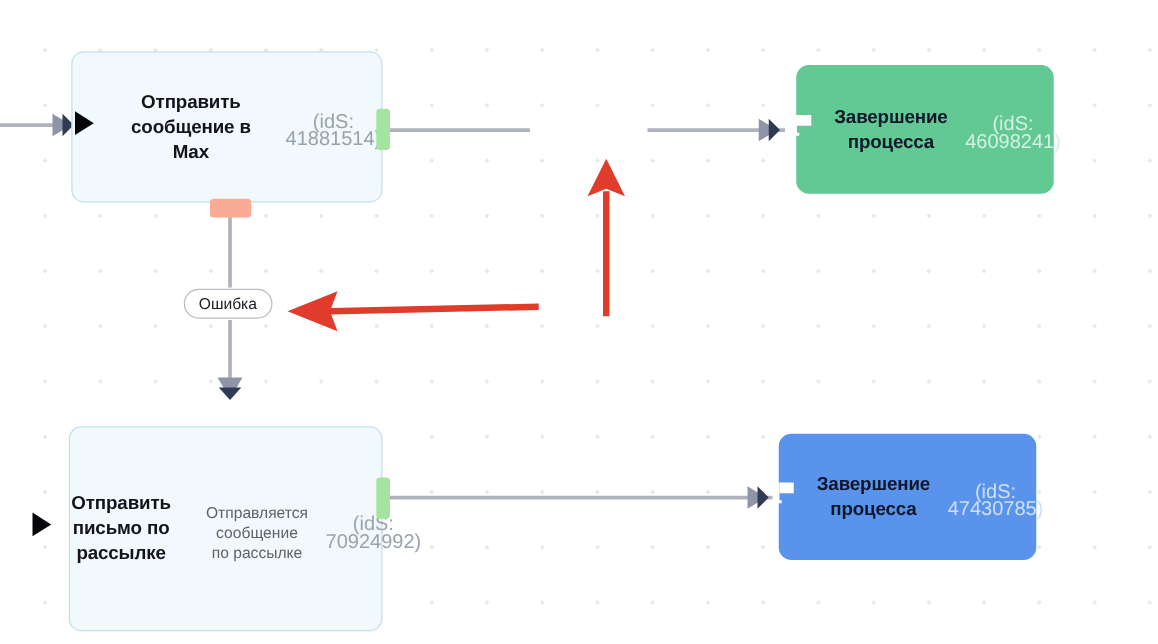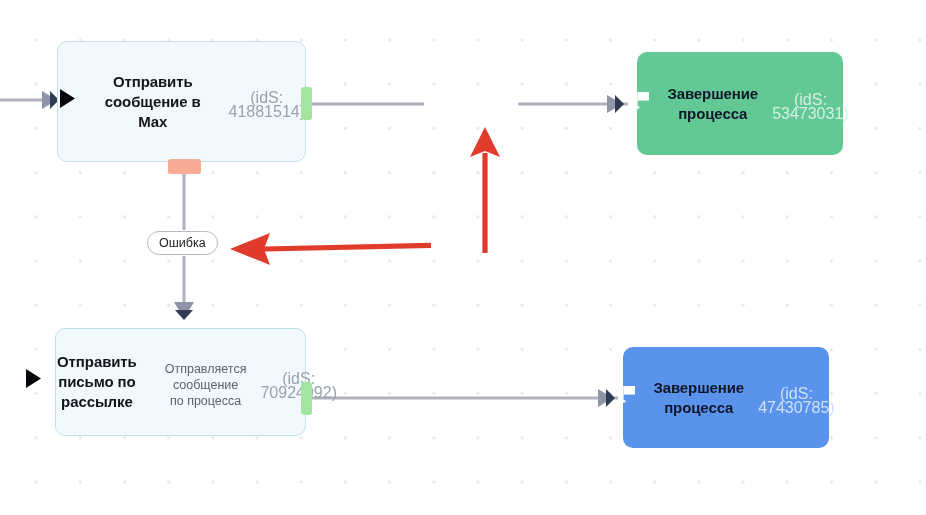--- a/index.html
+++ b/index.html
@@ -173,42 +173,42 @@
       <svg width="19" height="21" viewBox="0 0 19 21" aria-hidden="true">
         <path d="M2,1 L17,10.5 L2,20 Z" fill="#06060a"></path>
       </svg>
     </span>
     <div class="node-title">Отправить сообщение в Max</div>
     <div class="node-id">(idS: 41881514)</div>
   </div>
   <div class="port port-right" style="left:301px; top:87px;"></div>
   <div class="port port-bottom" style="left:168px; top:159px;"></div>
 
-  <div class="node node-action" style="left:55px; top:328px; width:251px; height:108px;justify-content:center;">
+  <div class="node node-action" style="left:55px; top:341px; width:251px; height:164px;justify-content:center;">
     <span class="node-icon">
       <svg width="19" height="21" viewBox="0 0 19 21" aria-hidden="true">
         <path d="M2,1 L17,10.5 L2,20 Z" fill="#06060a"></path>
       </svg>
     </span>
     <div class="node-title">Отправить письмо по рассылке</div>
-    <div class="node-desc">Отправляется сообщение по процесса</div>
+    <div class="node-desc">Отправляется сообщение по рассылке</div>
     <div class="node-id">(idS: 70924992)</div>
   </div>
   <div class="port port-right" style="left:301px; top:382px;"></div>
 
   <div class="node node-end-green" style="left:637px; top:52px; width:206px; height:103px;">
     <span class="node-icon">
       <svg width="22" height="22" viewBox="0 0 22 22" aria-hidden="true">
         <rect x="4" y="3" width="2.6" height="16" fill="#ffffff"></rect>
         <path d="M6.6,3 L18,3 L18,11.6 L6.6,11.6 Z" fill="#ffffff"></path>
         <rect x="2.4" y="17.2" width="6" height="2.4" fill="#ffffff"></rect>
       </svg>
     </span>
     <div class="node-title">Завершение процесса</div>
-    <div class="node-id">(idS: 53473031)</div>
+    <div class="node-id">(idS: 46098241)</div>
   </div>
 
   <div class="node node-end-blue" style="left:623px; top:347px; width:206px; height:101px;">
     <span class="node-icon">
       <svg width="22" height="22" viewBox="0 0 22 22" aria-hidden="true">
         <rect x="4" y="3" width="2.6" height="16" fill="#ffffff"></rect>
         <path d="M6.6,3 L18,3 L18,11.6 L6.6,11.6 Z" fill="#ffffff"></path>
         <rect x="2.4" y="17.2" width="6" height="2.4" fill="#ffffff"></rect>
       </svg>
     </span>

